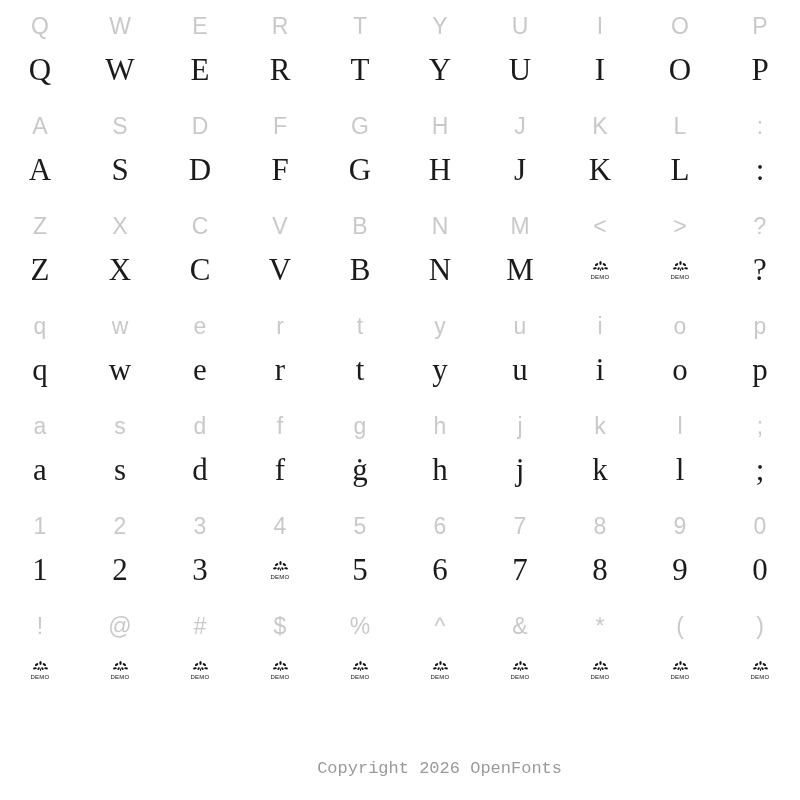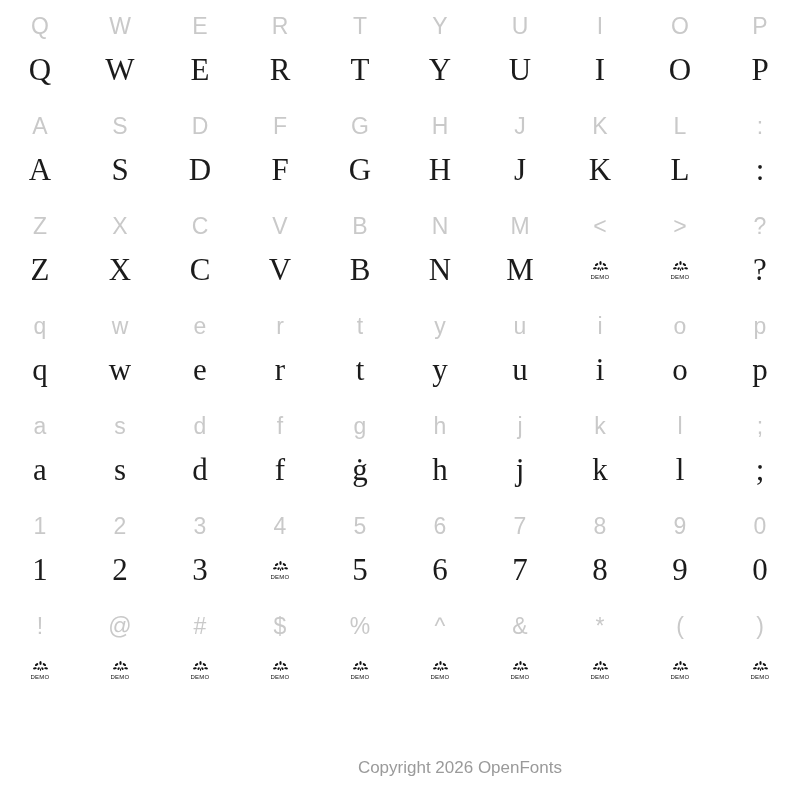--- a/index.html
+++ b/index.html
@@ -85,21 +85,21 @@
     color: #111111;
   }
   .footer {
     position: absolute;
     left: 0;
     bottom: 22px;
     width: 636px;
     box-sizing: border-box;
     padding-right: 74px;
     text-align: right;
-    font-family: Liberation Sans, sans-serif;
+    font-family: Liberation Mono, monospace;
     font-size: 17px;
     color: #9a9a9a;
   }
 </style>
 </head>
 <body>
 
 <div id="sheet">
   <div class="grid" id="grid">
       <div class="cell">

